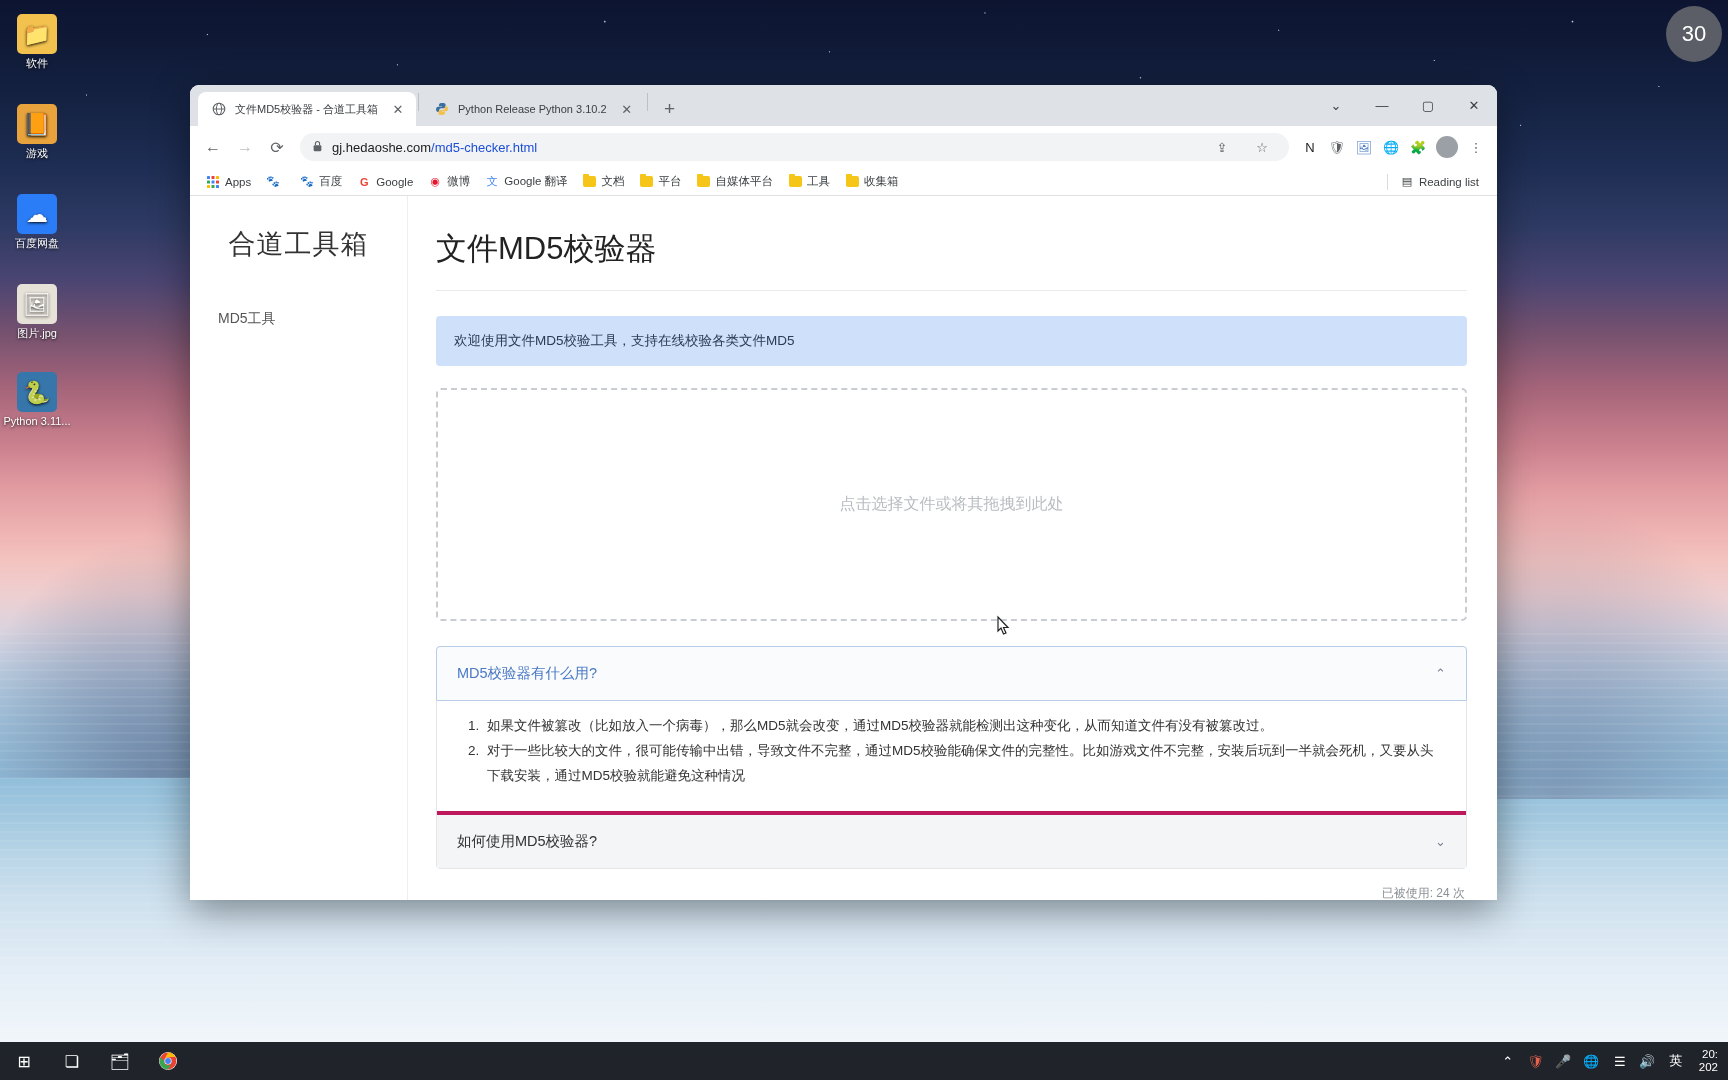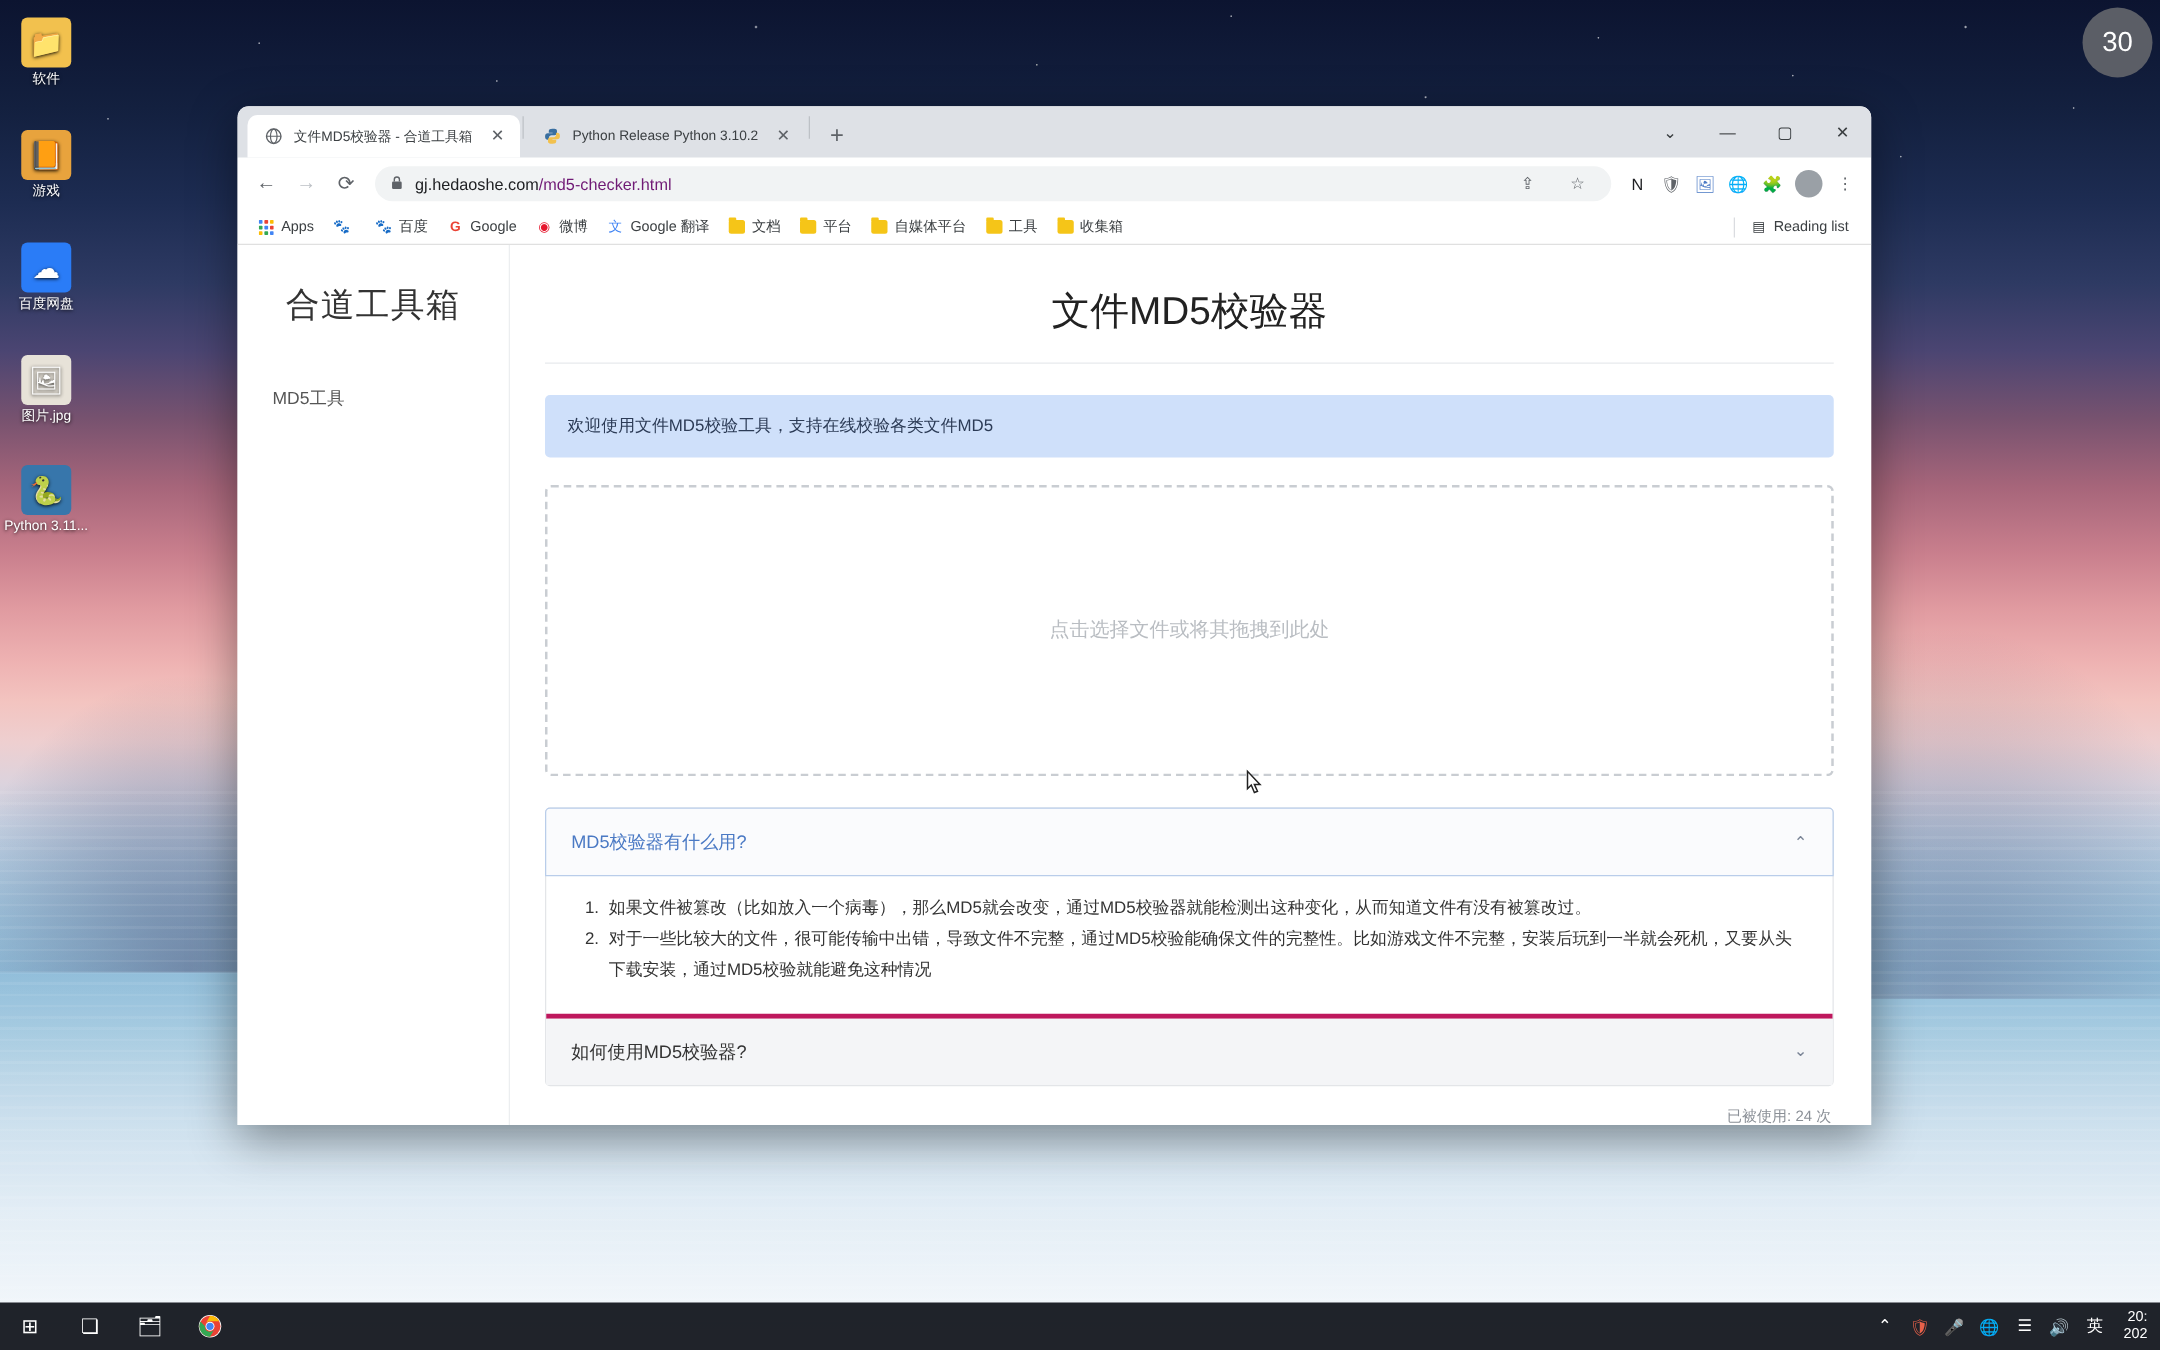--- a/index.html
+++ b/index.html
@@ -86,21 +86,21 @@
 
   
   .toolbar { height:42px; background:#fff; display:flex; align-items:center; padding:0 8px; gap:2px; flex:none;}
   .tbtn { width:30px; height:30px; border-radius:50%; display:flex; align-items:center;
      justify-content:center; color:#5f6368; font-size:16px; flex:none;}
   .tbtn.dim { color:#bdc1c6; }
   .omnibox { flex:1; height:28px; background:#f1f3f4; border-radius:14px; display:flex;
      align-items:center; padding:0 12px; gap:9px; margin:0 6px; }
   .omnibox .lock { font-size:11px; color:#5f6368; }
   .omnibox .url { font-size:13px; color:#202124; white-space:nowrap; }
-  .omnibox .url .path { color:#701a75; }
+  .omnibox .url .path { color:#1d4ed8; }
   .tb-right { display:flex; align-items:center; gap:1px; }
   .ext { width:26px; height:26px; display:flex; align-items:center; justify-content:center;
      font-size:13px; color:#5f6368; }
   .avatar-btn { width:22px; height:22px; border-radius:50%; background:#9aa0a6; color:#fff;
      display:flex;align-items:center;justify-content:center; font-size:11px; margin:0 4px; }
 
   
   .bmbar { height:28px; background:#fff; display:flex; align-items:center; padding:0 10px;
      gap:3px; border-bottom:1px solid #e0e0e0; font-size:11.5px; color:#3c4043; flex:none;}
   .bm { display:flex; align-items:center; gap:5px; padding:3px 6px; border-radius:4px;
@@ -114,21 +114,21 @@
 
   
   .page { flex:1; display:flex; background:#fff; overflow:hidden; }
   .sidebar { width:218px; flex:none; background:#fff; border-right:1px solid #eceef0;
      padding-top:30px; }
   .brand { text-align:center; font-size:27px; color:#333; letter-spacing:1px; padding:0 8px; }
   .side-nav { margin-top:42px; padding-left:28px; }
   .side-item { font-size:14px; color:#555; padding:6px 0; }
 
   .content { flex:1; padding:26px 30px 0 28px; overflow:hidden; }
-  .page-title { text-align:center; font-size:31px; color:#222; font-weight:400; padding:6px 0 20px; }
+  .page-title { font-size:31px; color:#222; font-weight:400; padding:6px 0 20px; }
   .title-rule { height:1px; background:#e8eaed; margin-bottom:25px; }
 
   .alert { background:#cfe0fa; color:#2c3b56; font-size:13.5px; padding:16px 18px;
      border-radius:4px; margin-bottom:22px; }
 
   .dropzone { border:2px dashed #c9cdd2; border-radius:5px; height:233px;
      display:flex; align-items:center; justify-content:center; margin-bottom:25px; }
   .dropzone .dz-txt { color:#b9bdc2; font-size:16px; }
 
   .accordion { border:1px solid #e3e5e8; border-radius:4px; }

